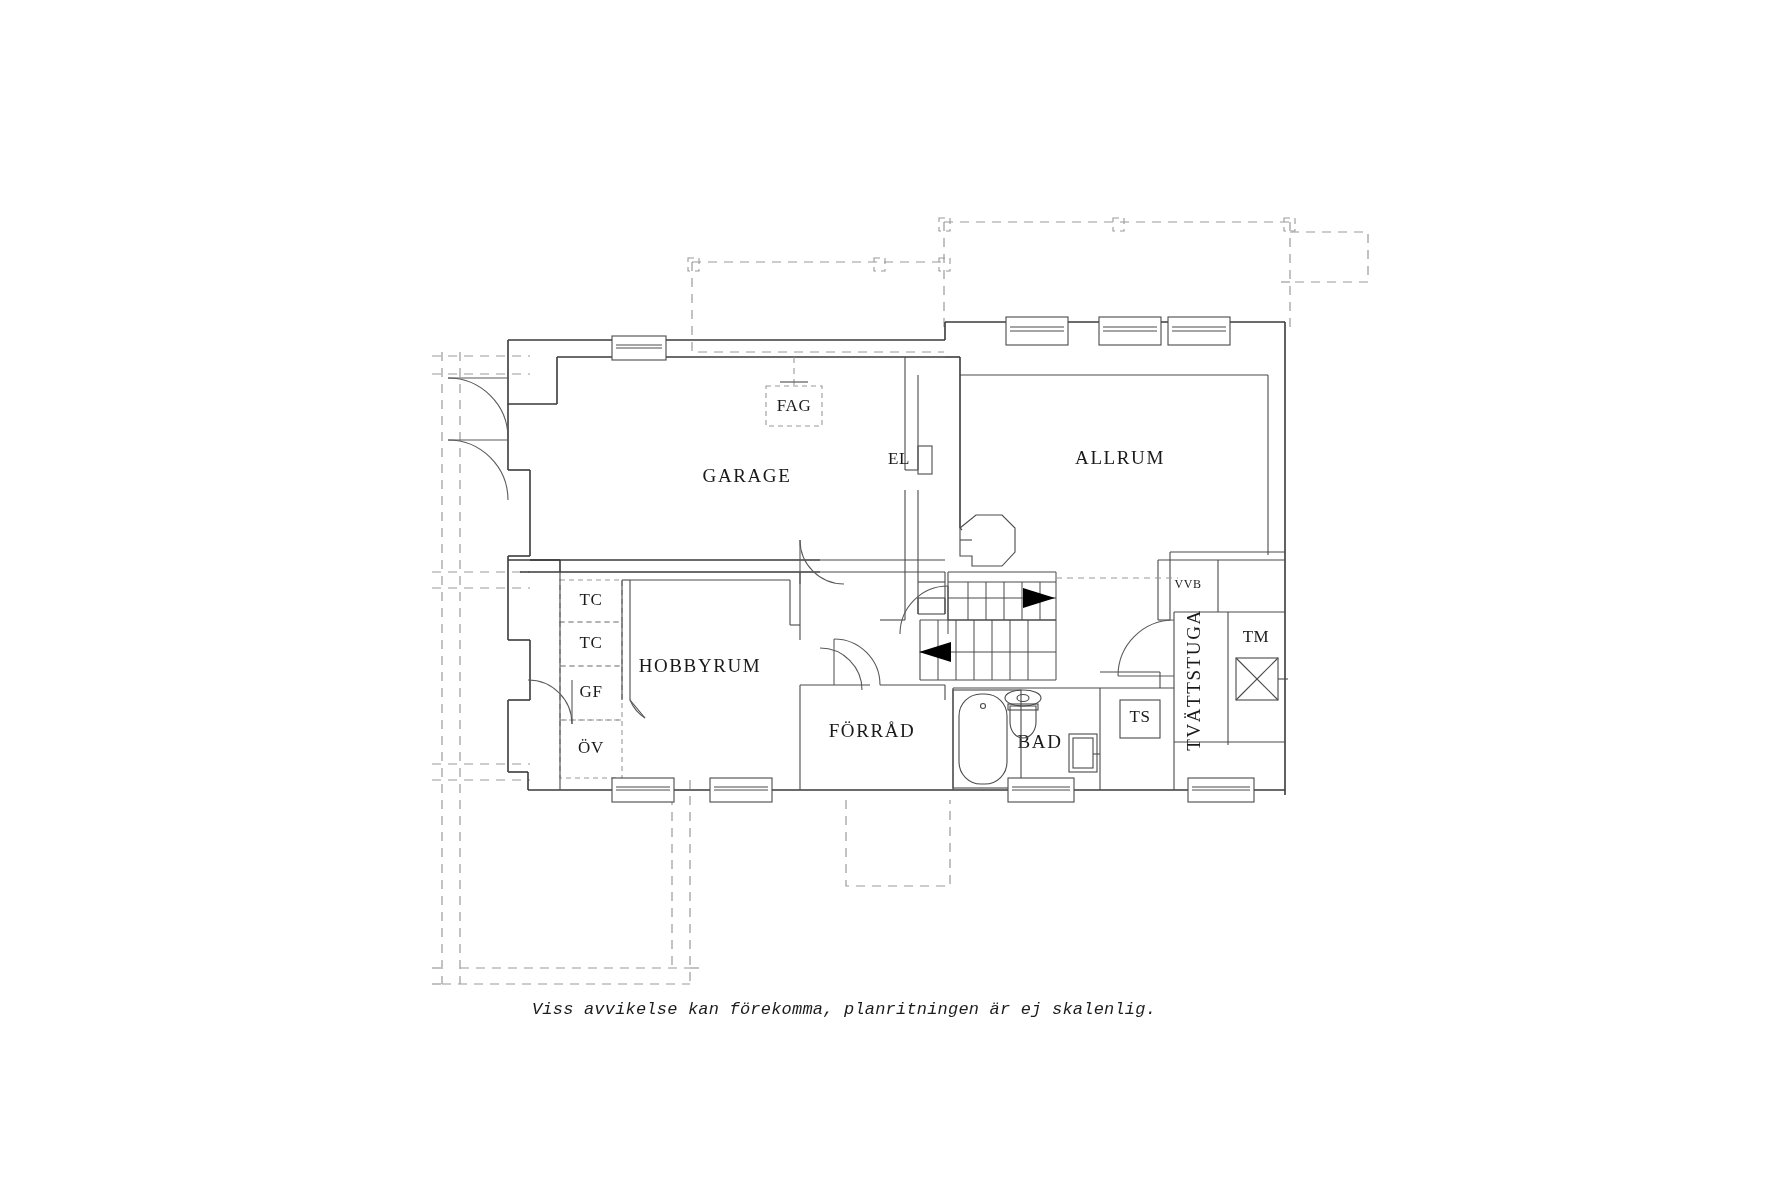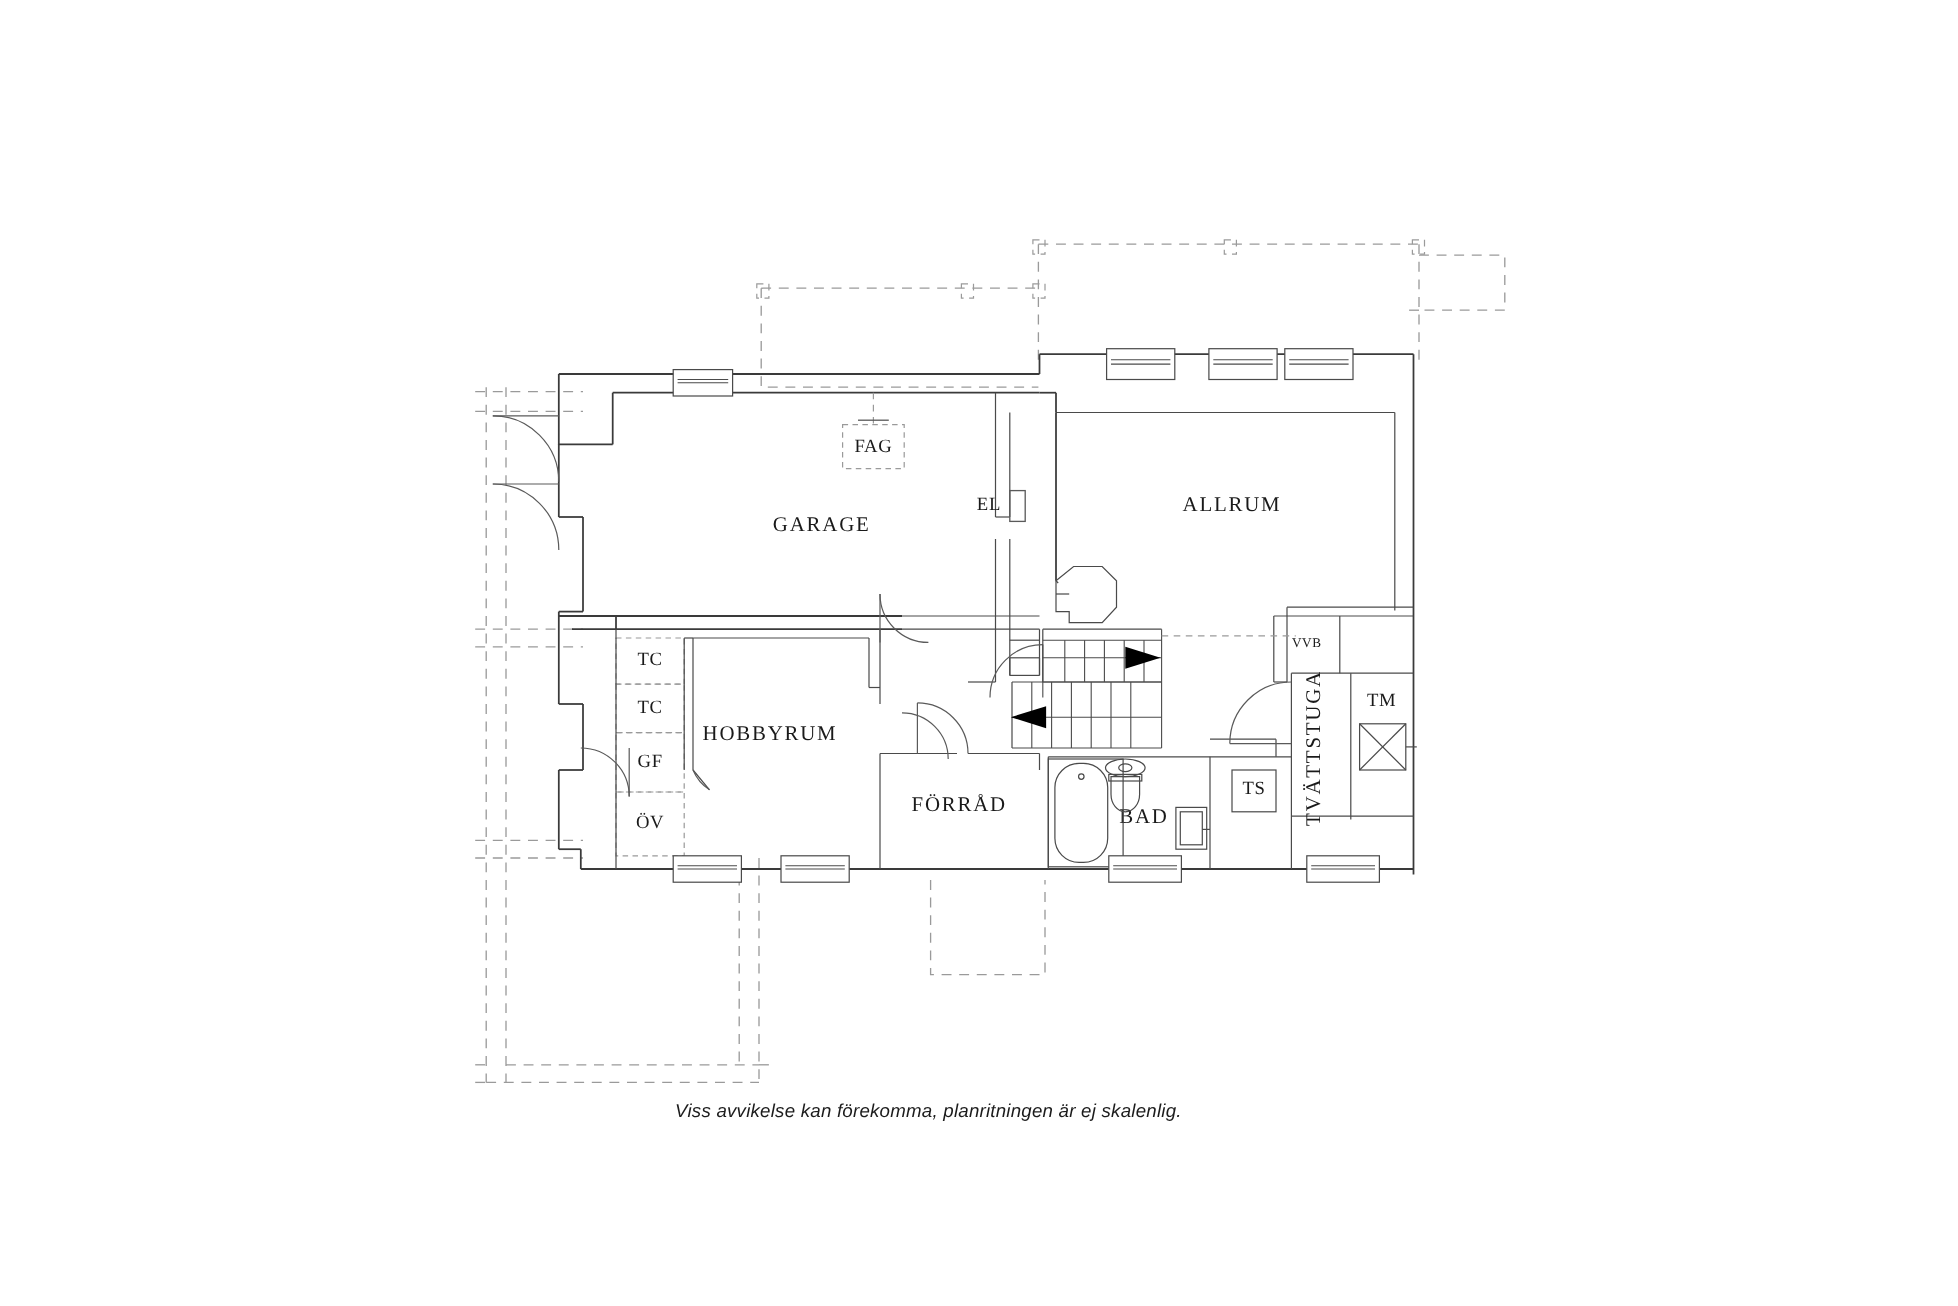--- a/index.html
+++ b/index.html
@@ -64,21 +64,21 @@
     fill: #1a1a1a;
     text-anchor: middle;
     dominant-baseline: middle;
   }
   .caption {
     position: absolute;
     left: 0;
     top: 1000px;
     width: 1688px;
     text-align: center;
-    font-family: Liberation Sans, sans-serif;
+    font-family: Liberation Mono, monospace;
     font-style: italic;
     font-size: 17px;
     color: #1c1c1c;
     letter-spacing: 0.2px;
   }
 </style>
 </head>
 <body>
 
 <div id="plan-root">

